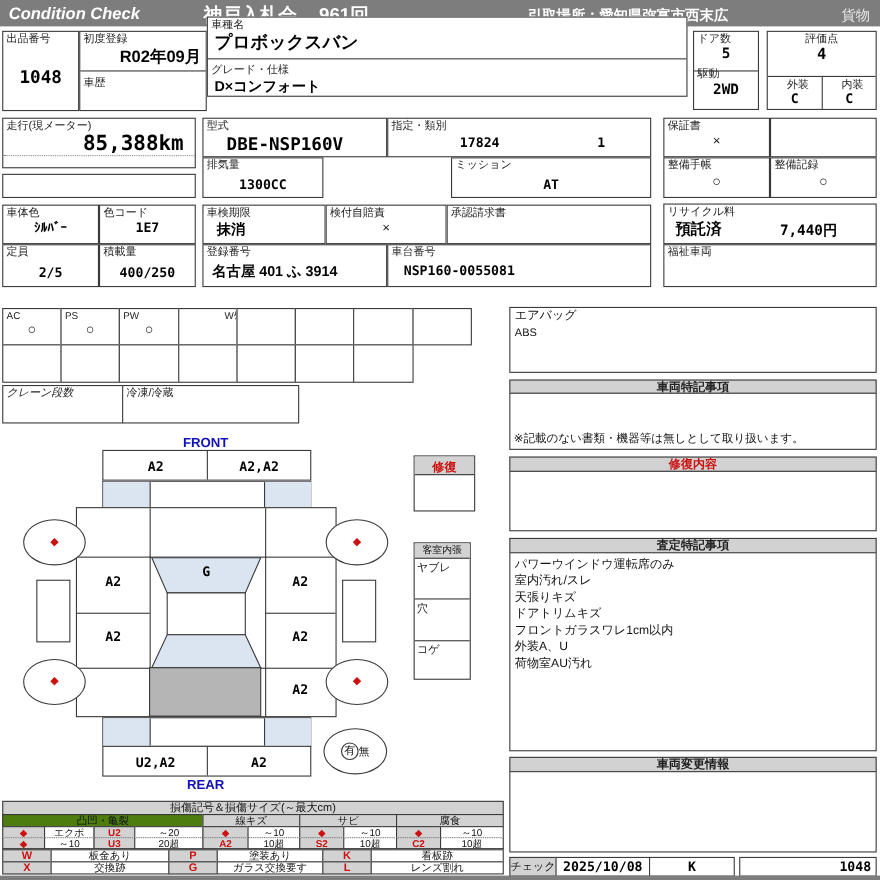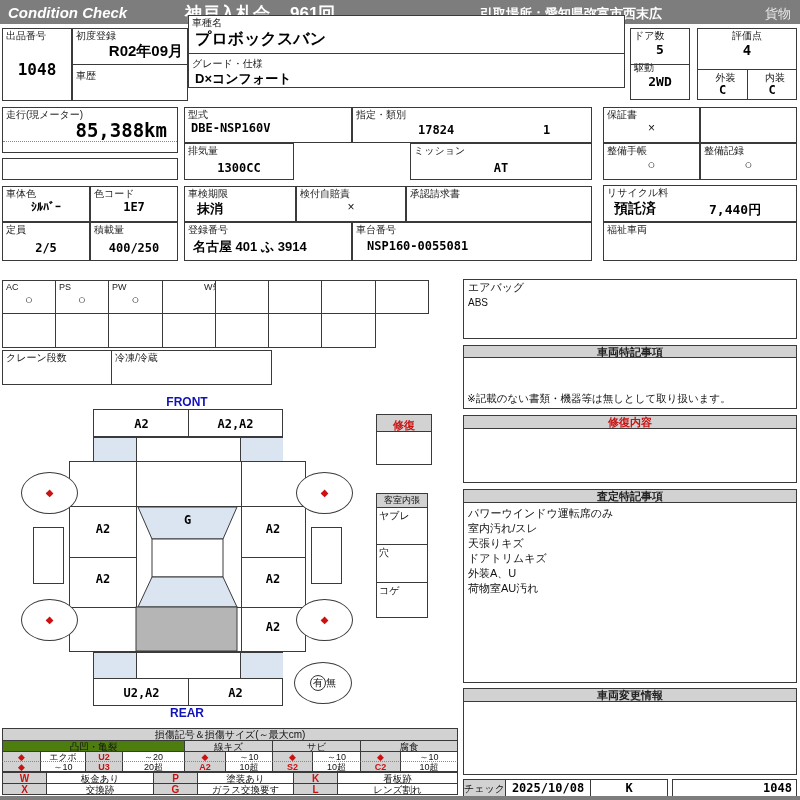--- a/index.html
+++ b/index.html
@@ -79,21 +79,21 @@
 
   <div class="box" style="left:2px;top:107px;width:176px;height:46px;">
     <div class="lbl">走行(現メーター)</div>
     <div class="val" style="font-size:19px;text-align:right;padding-right:10px;margin-top:-2px;">85,388km</div>
     <div class="dotline" style="left:0;top:33px;width:174px;"></div>
   </div>
   <div class="box" style="left:2px;top:158px;width:176px;height:22px;"></div>
 
   <div class="box" style="left:184px;top:107px;width:168px;height:36px;">
     <div class="lbl">型式</div>
-    <div class="val" style="font-size:12px;padding-left:6px;">DBE-NSP160V</div>
+    <div class="val" style="font-size:16px;padding-left:6px;margin-left:15px;">DBE-NSP160V</div>
   </div>
   <div class="box" style="left:352px;top:107px;width:240px;height:36px;">
     <div class="lbl">指定・類別</div>
     <span class="abs val" style="left:65px;top:15px;font-size:12px;">17824</span>
     <span class="abs val" style="left:190px;top:15px;font-size:12px;">1</span>
   </div>
   <div class="box" style="left:184px;top:143px;width:110px;height:37px;">
     <div class="lbl">排気量</div>
     <div class="val center" style="font-size:12px;margin-top:4px;">1300CC</div>
   </div>
@@ -178,21 +178,21 @@
   <div class="box" style="left:268px;top:280px;width:54px;height:34px;"></div>
   <div class="box" style="left:321px;top:280px;width:55px;height:34px;"></div>
   <div class="box" style="left:375px;top:280px;width:54px;height:34px;"></div>
   <div class="box" style="left:2px;top:313px;width:54px;height:35px;"></div>
   <div class="box" style="left:55px;top:313px;width:54px;height:35px;"></div>
   <div class="box" style="left:108px;top:313px;width:55px;height:35px;"></div>
   <div class="box" style="left:162px;top:313px;width:54px;height:35px;"></div>
   <div class="box" style="left:215px;top:313px;width:54px;height:35px;"></div>
   <div class="box" style="left:268px;top:313px;width:54px;height:35px;"></div>
   <div class="box" style="left:321px;top:313px;width:55px;height:35px;"></div>
-  <div class="box" style="left:2px;top:350px;width:110px;height:35px;">
+  <div class="box" style="left:2px;top:350px;width:110px;height:35px;font-style:italic;">
     <div class="lbl">クレーン段数</div>
   </div>
   <div class="box" style="left:111px;top:350px;width:161px;height:35px;">
     <div class="lbl">冷凍/冷蔵</div>
   </div>
 
   <div class="abs bluetxt center" style="left:137px;top:395px;width:100px;font-size:12px;font-weight:bold;">FRONT</div>
 
   <div class="box" style="left:93px;top:409px;width:190px;height:28px;">
     <div class="abs val center" style="left:0;top:7px;width:95px;font-size:12px;">A2</div>
@@ -254,21 +254,21 @@
     <div class="abs val center" style="left:95px;top:7px;width:93px;font-size:12px;">A2</div>
   </div>
   <div class="abs bluetxt center" style="left:137px;top:706px;width:100px;font-size:12px;font-weight:bold;">REAR</div>
 
   <div class="wheel" style="left:294px;top:662px;width:58px;height:42px;">
     <span class="circled">有</span>
     <span style="font-size:10px;">無</span>
   </div>
 
   <div class="box" style="left:376px;top:414px;width:56px;height:51px;">
-    <div style="background:#d2d2d2;border-bottom:1px solid #3a3a3a;height:16px;text-align:center;">
+    <div style="background:#d2d2d2;border-bottom:1px solid #3a3a3a;height:16px;text-align:center;font-family:Liberation Mono, monospace;">
       <span class="redtxt" style="font-size:11px;font-weight:bold;">修復</span>
     </div>
   </div>
   <div class="box" style="left:376px;top:493px;width:52px;height:125px;">
     <div style="background:#d2d2d2;border-bottom:1px solid #3a3a3a;height:13px;text-align:center;font-size:9px;line-height:13px;">客室内張</div>
     <div style="height:34px;font-size:10px;padding:1px 2px;">ヤブレ</div>
     <div style="height:35px;font-size:10px;padding:1px 2px;border-top:1px solid #3a3a3a;">穴</div>
     <div style="height:36px;font-size:10px;padding:1px 2px;border-top:1px solid #3a3a3a;">コゲ</div>
   </div>
 
@@ -287,20 +287,21 @@
   </div>
   <div class="box" style="left:463px;top:428px;width:334px;height:55px;"></div>
 
   <div class="hdrbar" style="left:463px;top:489px;width:334px;height:14px;">査定特記事項</div>
   <div class="box" style="left:463px;top:502px;width:334px;height:181px;">
     <div style="padding:3px 0 0 0;">
       <div class="lline">パワーウインドウ運転席のみ</div>
       <div class="lline">室内汚れ/スレ</div>
       <div class="lline">天張りキズ</div>
       <div class="lline">ドアトリムキズ</div>
+      <div class="lline">フロントガラスワレ1cm以内</div>
       <div class="lline">外装A、U</div>
       <div class="lline">荷物室AU汚れ</div>
     </div>
   </div>
 
   <div class="hdrbar" style="left:463px;top:688px;width:334px;height:14px;">車両変更情報</div>
   <div class="box" style="left:463px;top:701px;width:334px;height:74px;"></div>
 
   <div class="cell" style="left:463px;top:779px;width:43px;height:18px;background:#d2d2d2;font-size:10px;line-height:17px;">チェック</div>
   <div class="cell val" style="left:505px;top:779px;width:86px;height:18px;font-size:12px;line-height:16px;">2025/10/08</div>

